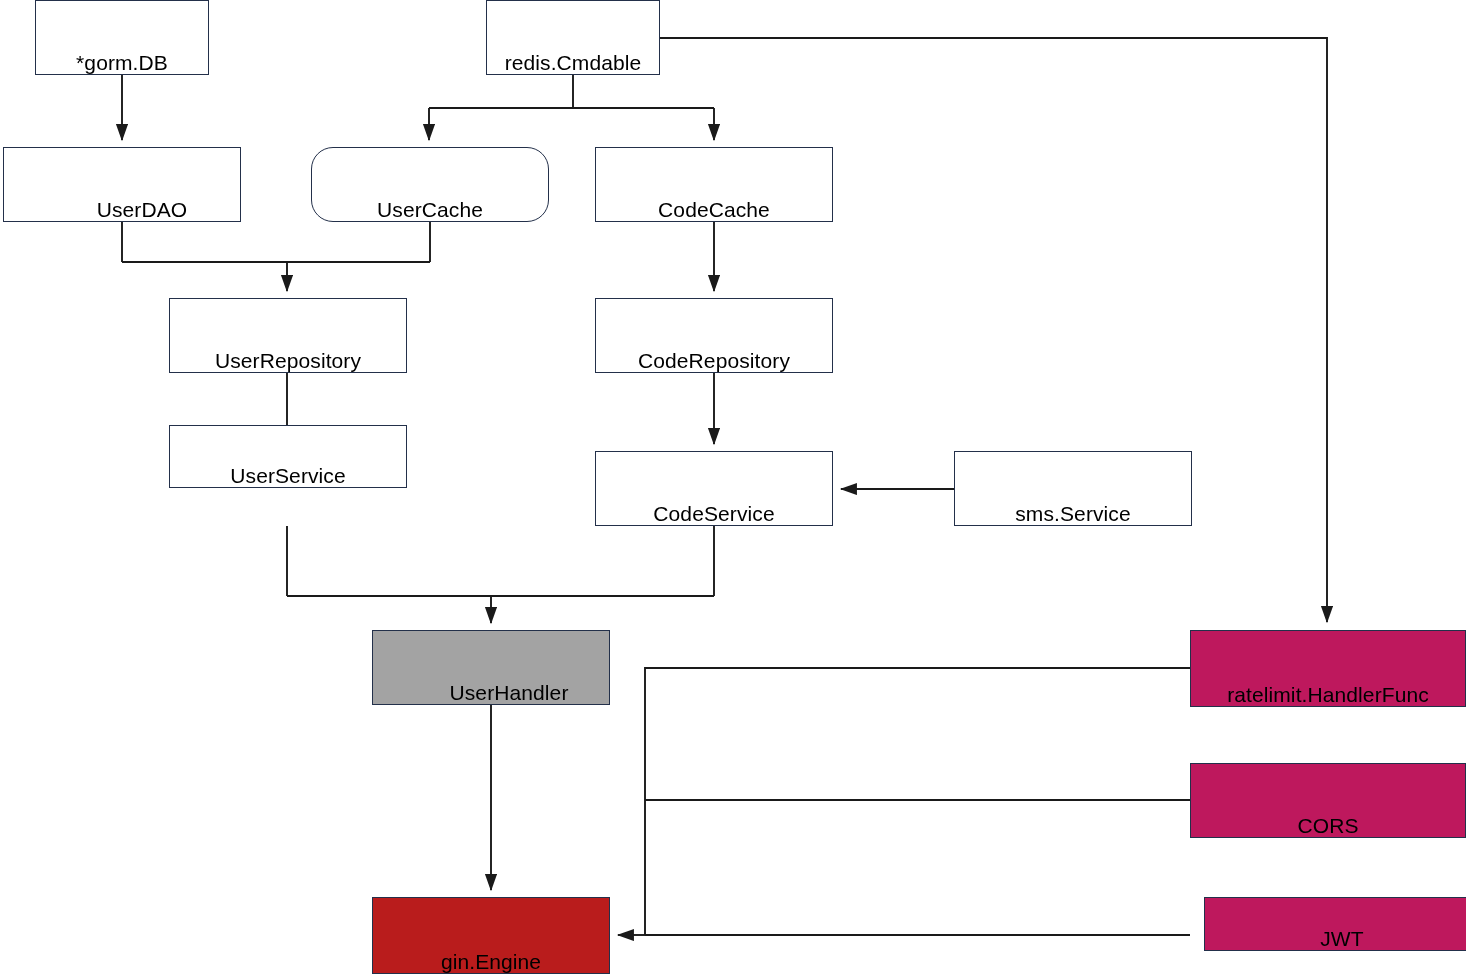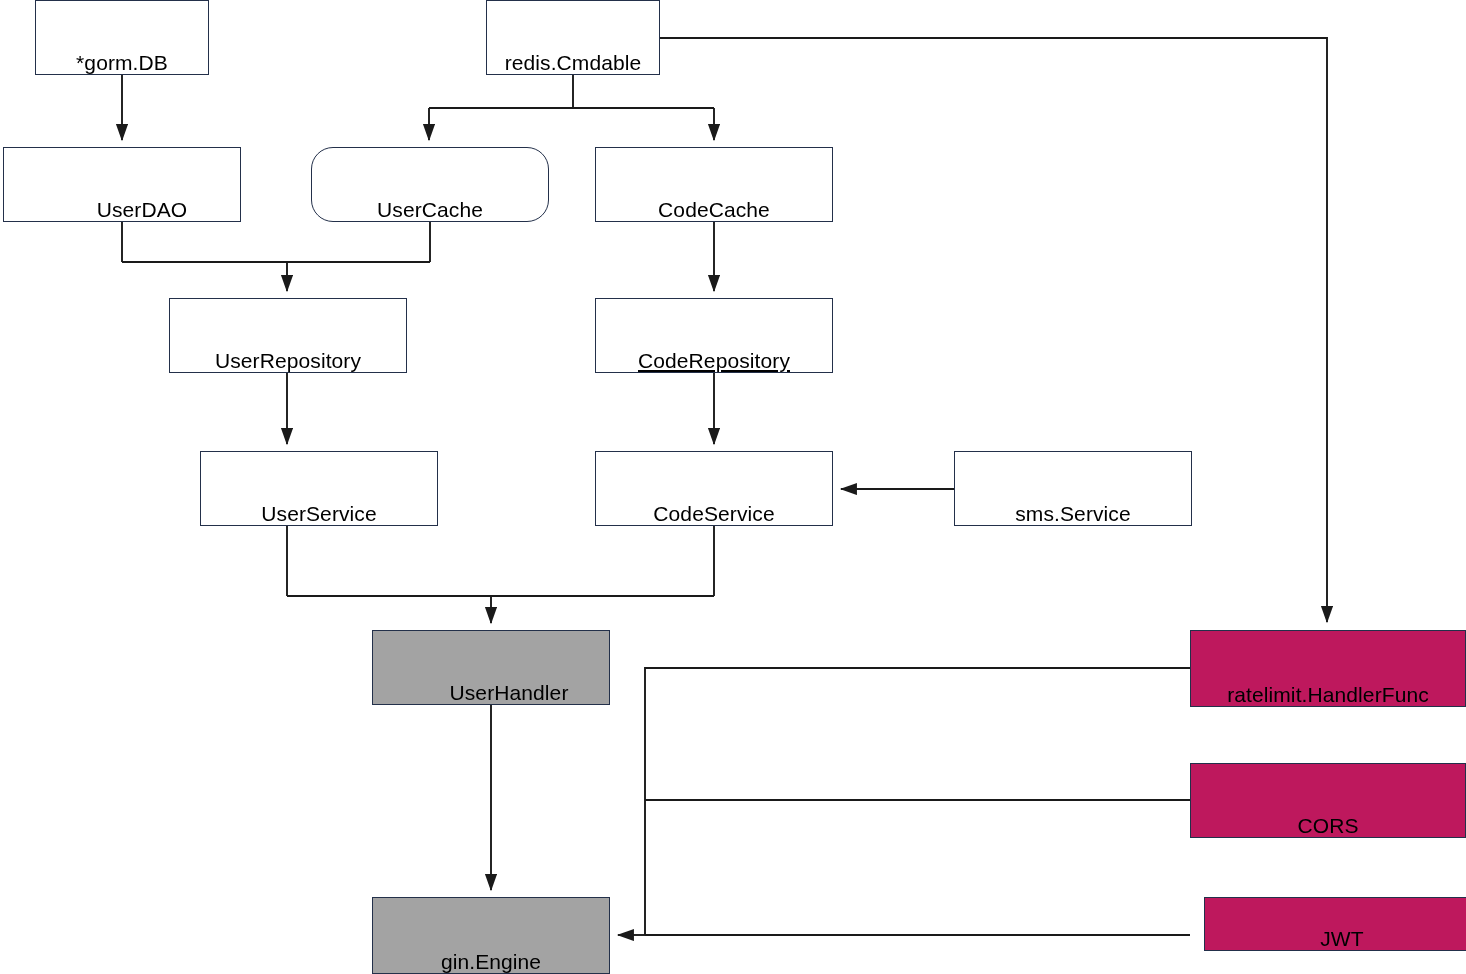--- a/index.html
+++ b/index.html
@@ -34,21 +34,21 @@
     text-align: center;
     color: #000000;
     font-size: 21px;
     line-height: 1.1;
     letter-spacing: 0.1px;
     background: #ffffff;
     z-index: 3;
   }
   .node.plain   { background: #ffffff; }
   .node.blue    { background: #a3a3a3; padding-left: 36px; }
-  .node.green   { background: #a3a3a3; }
+  .node.green   { background: #b91c1c; }
   .node.orange  { background: #be185d; }
   .node-label { padding: 0 6px; white-space: nowrap; }
 </style>
 </head>
 <body>
 
 <div id="canvas">
 
   <svg id="edges" viewBox="0 0 1466 974" xmlns="http://www.w3.org/2000/svg">
     <defs>
@@ -106,24 +106,24 @@
       </div>
       <div class="node plain" style="left: 311px; top: 147px; width: 238px; height: 75px; border-radius: 22px;">
         <span class="node-label">UserCache</span>
       </div>
       <div class="node plain" style="left: 595px; top: 147px; width: 238px; height: 75px;">
         <span class="node-label">CodeCache</span>
       </div>
       <div class="node plain" style="left: 169px; top: 298px; width: 238px; height: 75px;">
         <span class="node-label">UserRepository</span>
       </div>
-      <div class="node plain" style="left: 595px; top: 298px; width: 238px; height: 75px; text-decoration: underline;">
+      <div class="node plain" style="left: 595px; top: 298px; width: 238px; height: 75px;">
         <span class="node-label">CodeRepository</span>
       </div>
-      <div class="node plain" style="left: 169px; top: 451px; width: 238px; height: 75px; margin-left: 31px;">
+      <div class="node plain" style="left: 169px; top: 425px; width: 238px; height: 63px;">
         <span class="node-label">UserService</span>
       </div>
       <div class="node plain" style="left: 595px; top: 451px; width: 238px; height: 75px;">
         <span class="node-label">CodeService</span>
       </div>
       <div class="node plain" style="left: 954px; top: 451px; width: 238px; height: 75px;">
         <span class="node-label">sms.Service</span>
       </div>
       <div class="node blue" style="left: 372px; top: 630px; width: 238px; height: 75px;">
         <span class="node-label">UserHandler</span>

